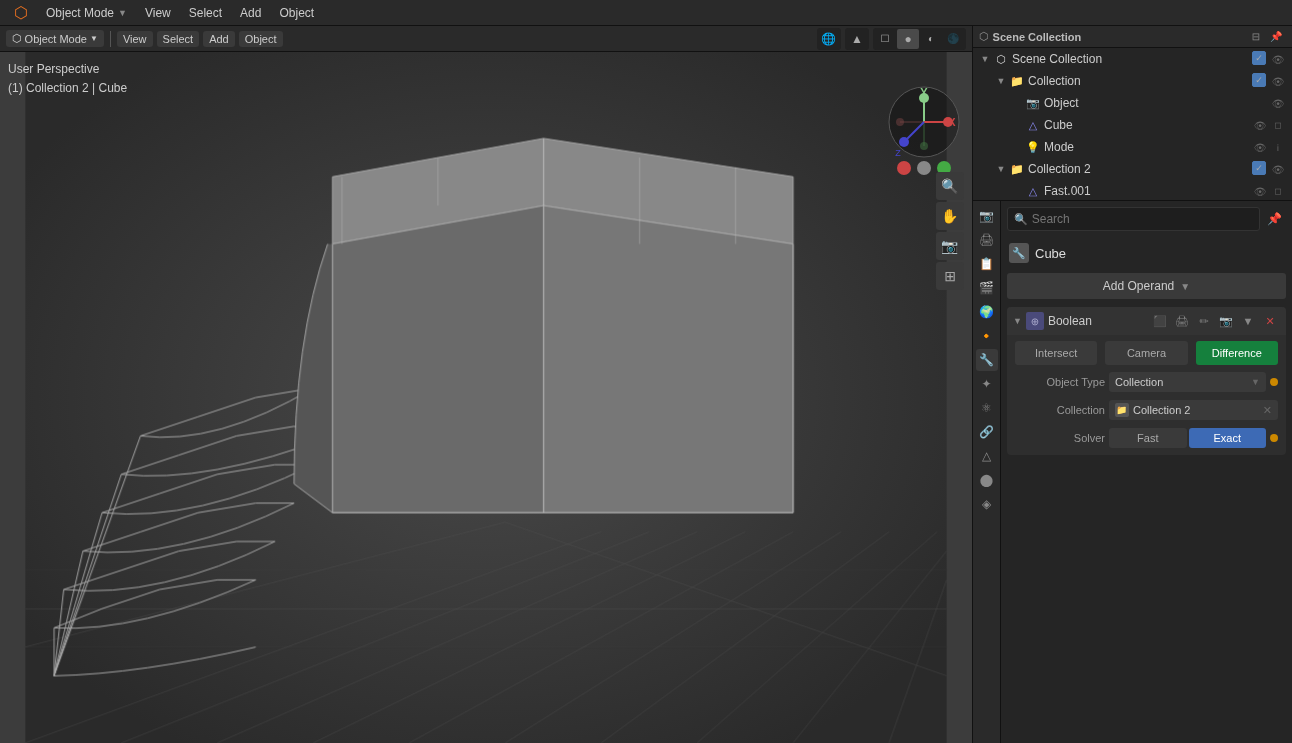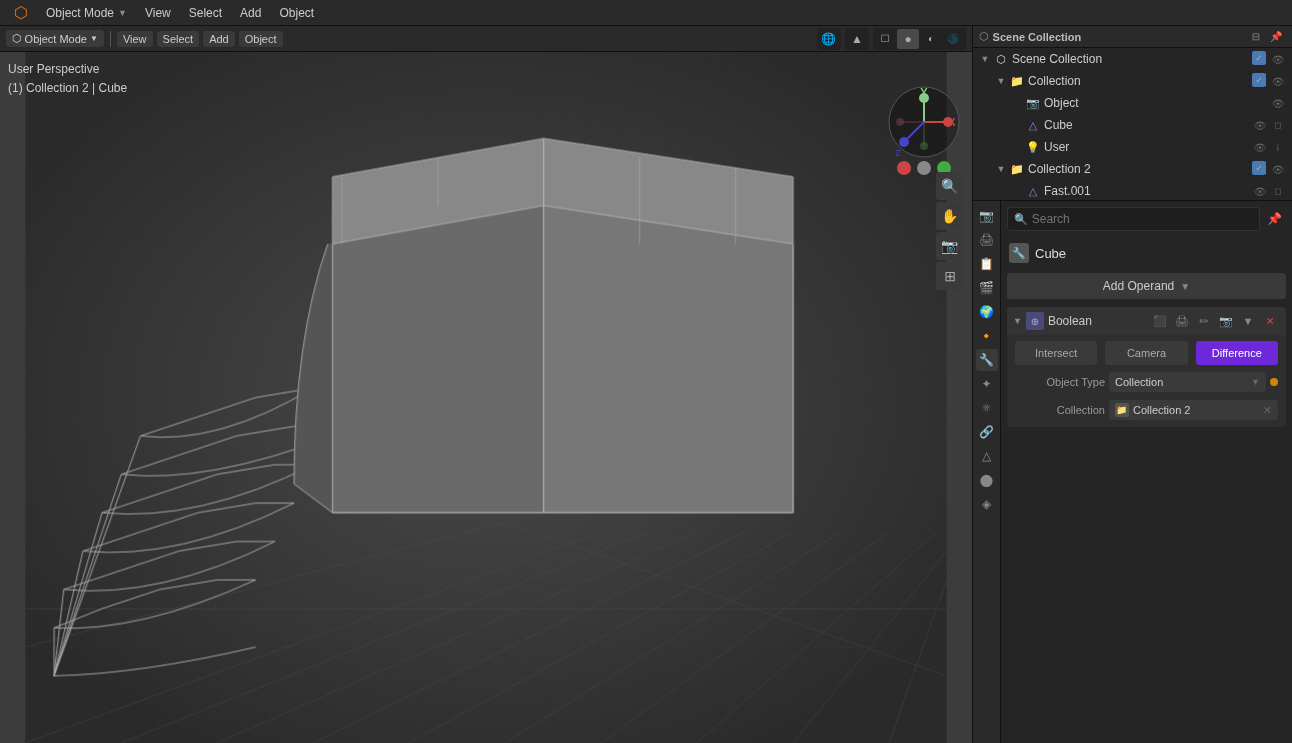--- a/index.html
+++ b/index.html
@@ -395,21 +395,21 @@
       height: 24px;
       border-radius: 3px;
       background: #3a3a3a;
       display: flex;
       align-items: center;
       justify-content: center;
       font-size: 11px;
       color: #aaa;
       cursor: pointer;
     }
-    .op-btn.active { background: #6d28d9; color: #fff; }
+    .op-btn.active { background: #15803d; color: #fff; }
 
     
     .prop-row {
       display: flex;
       align-items: center;
       height: 22px;
       gap: 4px;
     }
     .prop-label {
       width: 90px;
@@ -792,21 +792,21 @@
           <span class="item-label">Cube</span>
           <div class="item-actions">
             <div class="item-vis-btn">👁</div>
             <div class="item-vis-btn" style="font-size:9px;">◻</div>
           </div>
         </div>
 
         <div class="outliner-item" style="padding-left:36px;">
           <span class="tree-arrow empty"></span>
           <span class="item-icon light-icon" style="color:#ffdd44;">💡</span>
-          <span class="item-label">User</span>
+          <span class="item-label">Mode</span>
           <div class="item-actions">
             <div class="item-vis-btn">👁</div>
             <div class="item-vis-btn" style="font-size:9px;">ℹ</div>
           </div>
         </div>
 
         <div class="outliner-item" style="padding-left:20px;">
           <span class="tree-arrow open"></span>
           <span class="item-icon coll-icon">📁</span>
           <span class="item-label">Collection 2</span>
@@ -909,20 +909,32 @@
 
             <div class="prop-row">
               <span class="prop-label">Collection</span>
               <div class="prop-value-chip">
                 <div class="chip-icon">📁</div>
                 <span>Collection 2</span>
                 <span class="chip-close">✕</span>
               </div>
             </div>
 
+            <div class="solver-row">
+              <span class="solver-label">Solver</span>
+              <div class="solver-btns">
+                <div class="solver-btn">
+                  <span>Fast</span>
+                </div>
+                <div class="solver-btn active">
+                  <span>Exact</span>
+                </div>
+              </div>
+              <div class="prop-dot active"></div>
+            </div>
           </div>
         </div>
 
       </div>
     </div>
   </div>
 
 </div>
 
 </body></html>

